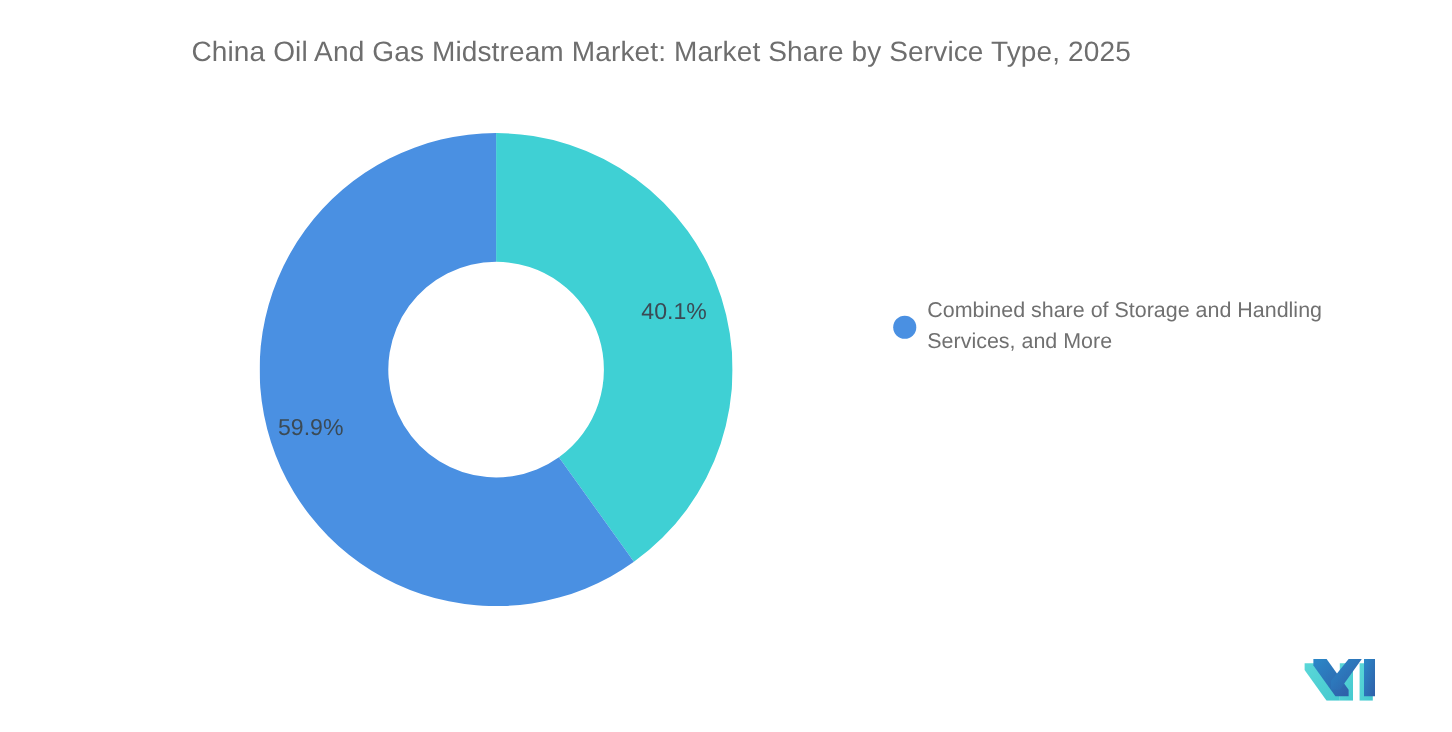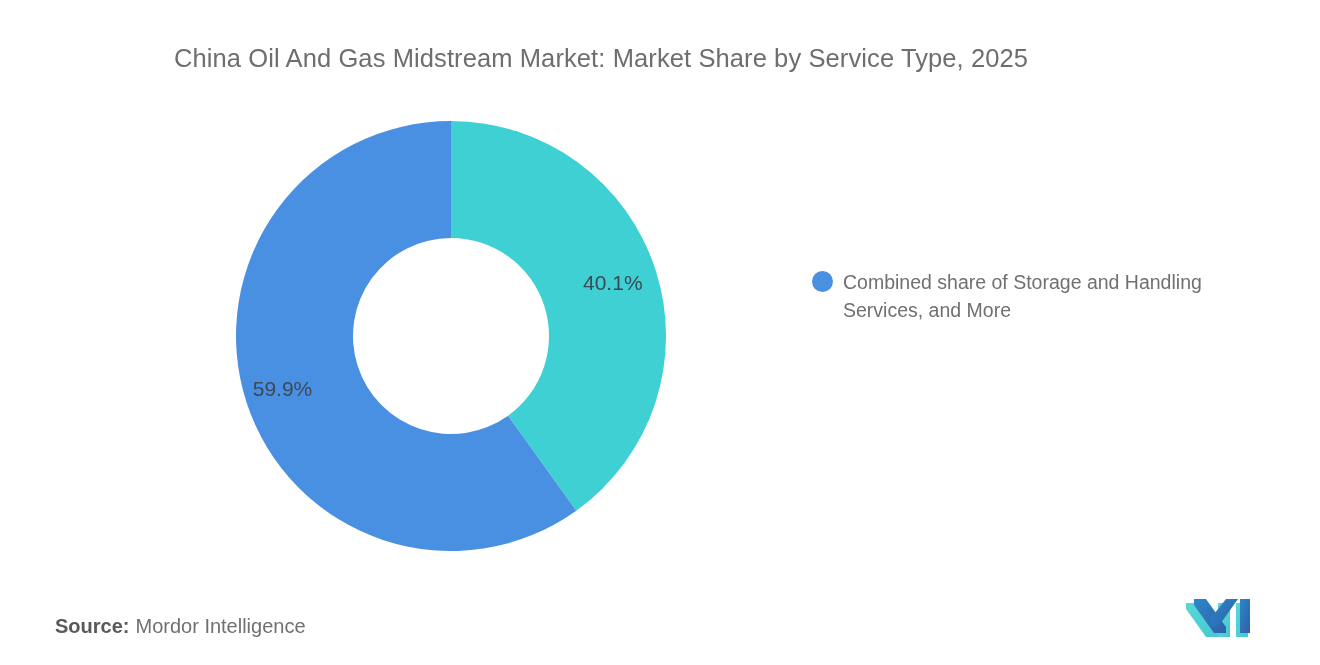--- a/index.html
+++ b/index.html
@@ -26,21 +26,20 @@
     position: absolute;
     left: 174px;
     top: 31px;
     width: 1060px;
     font-size: 25.5px;
     line-height: 32px;
     color: #6e6e6e;
     font-weight: 400;
     letter-spacing: 0.1px;
     white-space: nowrap;
-    margin-top: 11px;
   }
 
   
   #donut-wrap {
     position: absolute;
     left: 236px;
     top: 121px;
     width: 430px;
     height: 430px;
   }
@@ -54,21 +53,21 @@
 
   
   #legend {
     position: absolute;
     left: 812px;
     top: 268px;
     width: 470px;
   }
   .legend-row {
     display: flex;
-    align-items: flex-start;
+    align-items: center;
     margin-bottom: 9px;
   }
   .legend-dot {
     width: 21px;
     height: 21px;
     border-radius: 50%;
     flex: 0 0 auto;
     margin-top: 3px;
     margin-right: 10px;
   }
@@ -125,23 +124,20 @@
     </svg>
   </div>
 
   <div id="legend">
     <div class="legend-row">
       <span class="legend-dot" id="legend-dot-0" style="background: rgb(74, 144, 226);"></span>
       <span class="legend-label">Combined share of Storage and Handling Services, and More</span>
     </div>
   </div>
 
-  <div id="source-line">
-    <span id="source-label">Source:</span><span id="source-name">Mordor Intelligence</span>
-  </div>
 
   <div id="brand-logo">
     <svg width="68" height="40" viewBox="0 0 68 40">
       <defs>
         <linearGradient id="lgTeal" x1="0" y1="0" x2="1" y2="1">
           <stop offset="0%" stop-color="#5ad7d8"></stop>
           <stop offset="100%" stop-color="#45c9cf"></stop>
         </linearGradient>
         <linearGradient id="lgBlue" x1="0" y1="0" x2="1" y2="1">
           <stop offset="0%" stop-color="#2b88c8"></stop>

